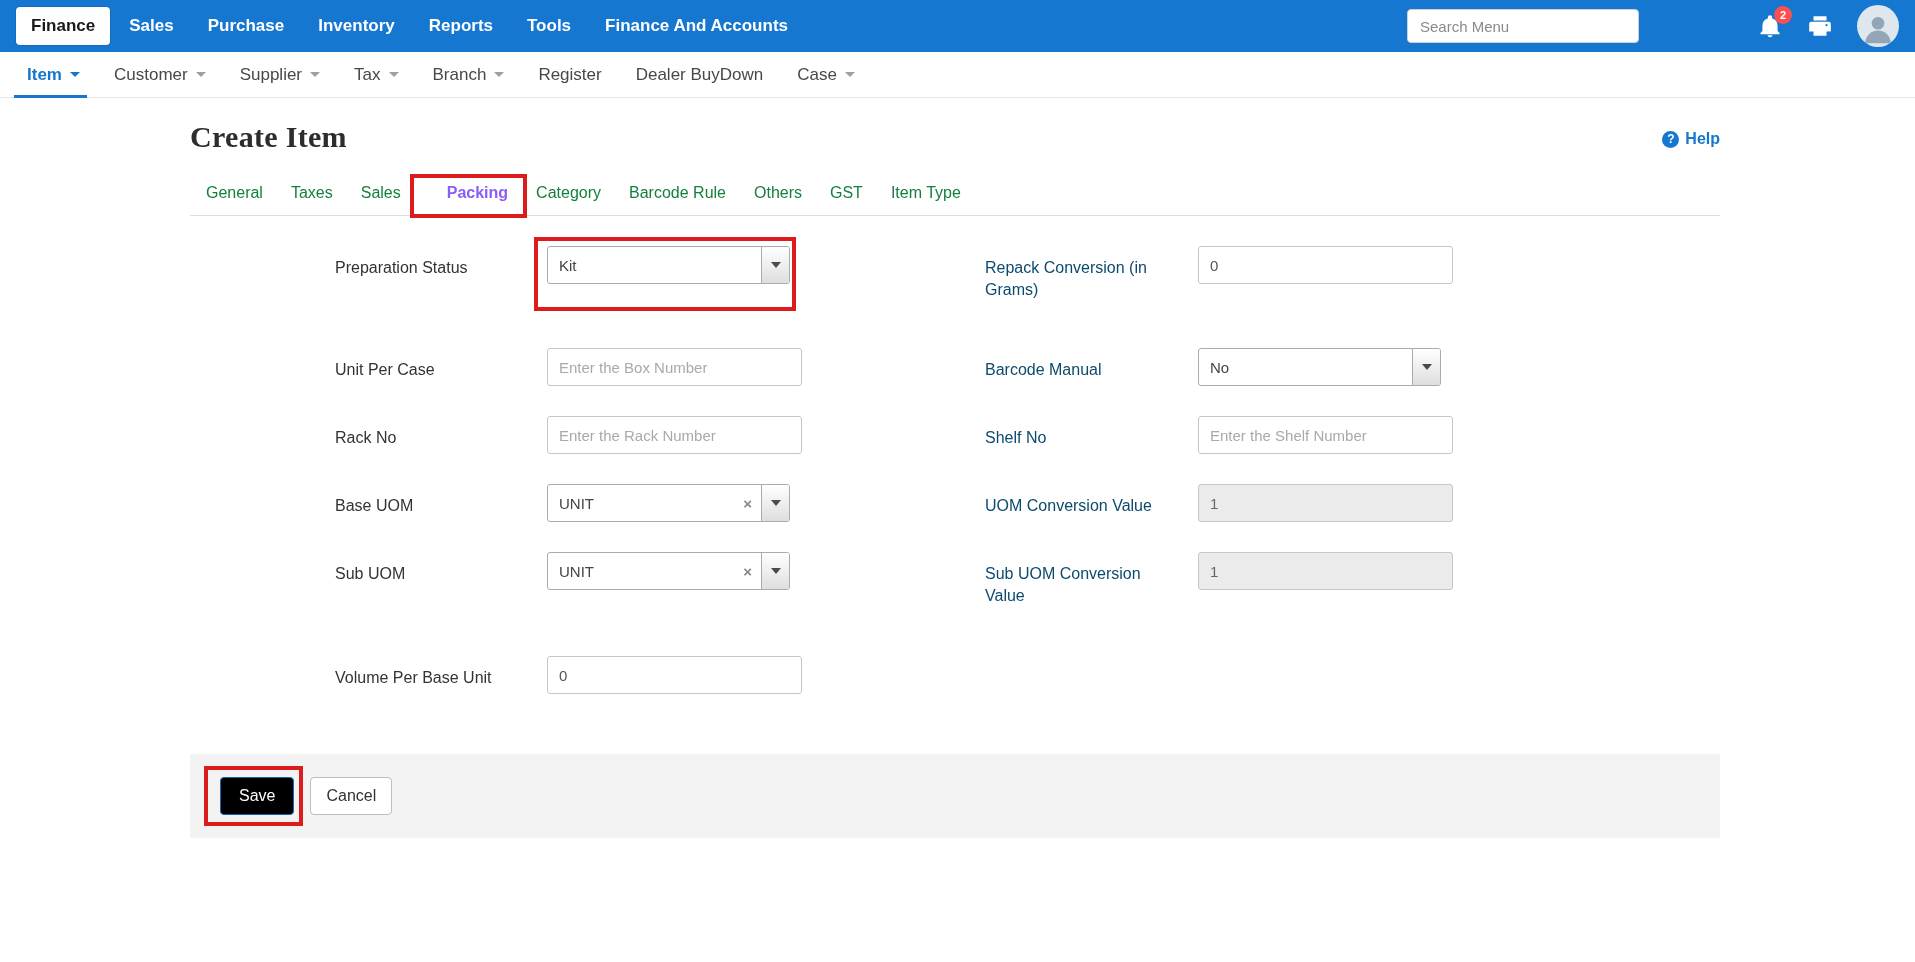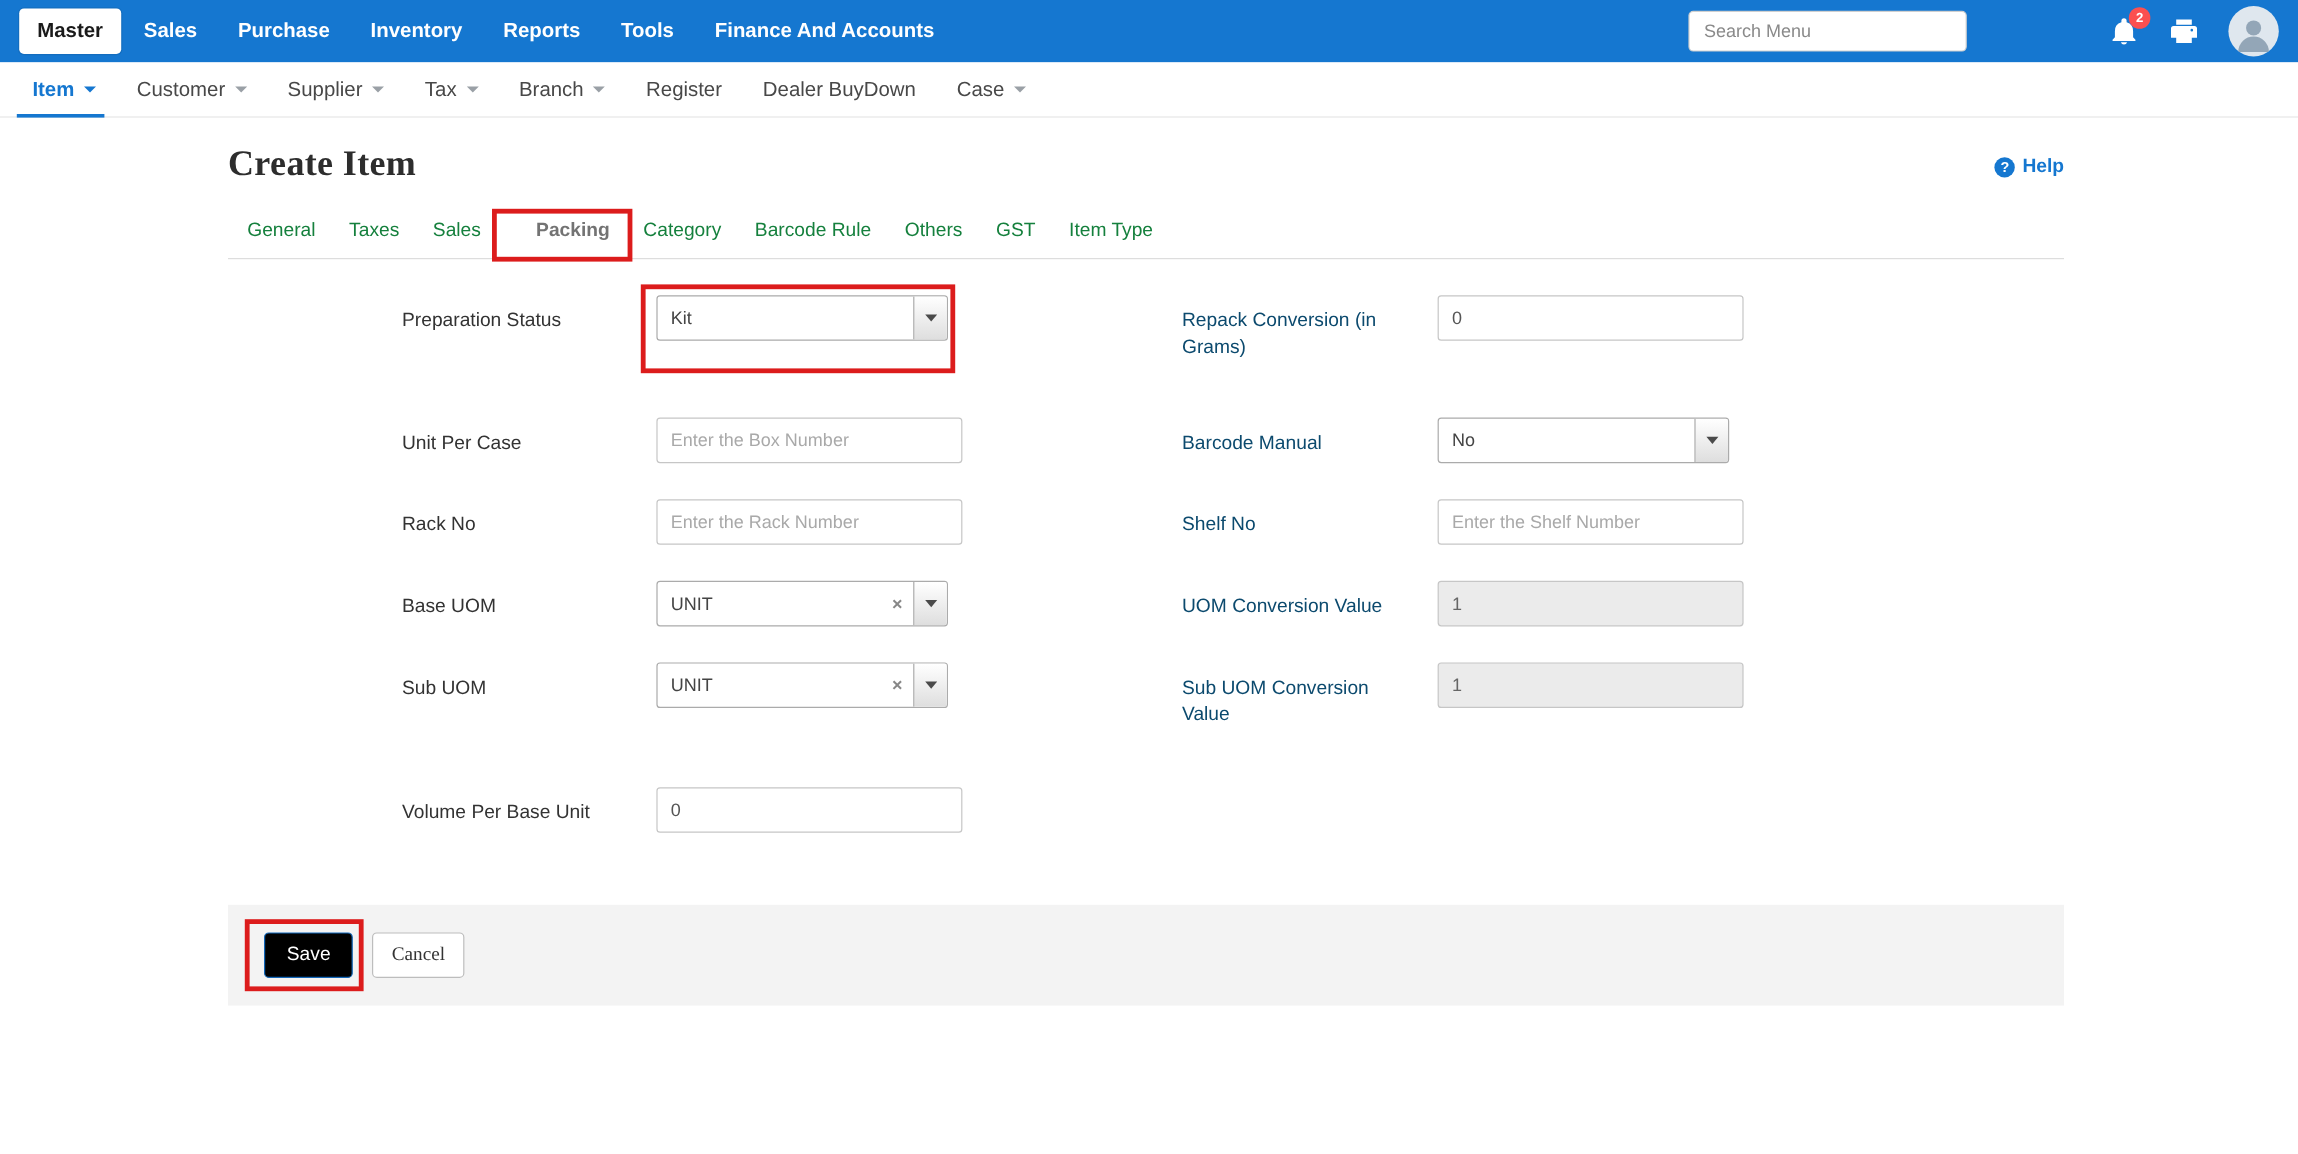--- a/index.html
+++ b/index.html
@@ -31,21 +31,21 @@
   
   .container { width: 1530px; margin-left: 190px; position: relative; }
   .page-header { display: flex; justify-content: space-between; align-items: flex-start; padding-top: 22px; }
   .page-title { font-family: "Liberation Serif", serif; font-size: 30px; font-weight: 700; color: #2d2d2d; letter-spacing: 0.3px; }
   .help-link { display: flex; align-items: center; gap: 6px; color: #1577d0; font-size: 16px; font-weight: 600; margin-top: 10px; cursor: pointer; }
   .help-icon { width: 17px; height: 17px; border-radius: 50%; background: #1577d0; color: #fff; font-size: 12px; font-weight: 700; display: flex; align-items: center; justify-content: center; }
 
   
   .tabs { display: flex; margin-top: 20px; border-bottom: 1px solid #ddd; padding-left: 2px; }
   .tab { padding: 10px 14px 13px; font-size: 16px; color: #15803d; cursor: pointer; white-space: nowrap; }
-  .tab.active { color: #737373; font-weight: 700; padding-left: 32px; }
+  .tab.active { color: #8b5cf6; font-weight: 700; padding-left: 32px; }
 
   
   .rel { position: relative; display: inline-block; }
   .red-box { position: absolute; border: 4px solid #dc1c1c; pointer-events: none; z-index: 5; }
   .red-box.packing { top: 0; bottom: -3px; left: -5px; right: -5px; }
   .red-box.kit { top: -9px; bottom: -11px; left: -13px; right: -6px; }
   .red-box.save { top: -11px; bottom: -11px; left: -16px; right: -9px; }
 
   
   .form { margin-top: 30px; padding-left: 145px; }
@@ -62,28 +62,28 @@
   .inp.ro { background: #ebebeb; color: #666; }
   .sel { display: flex; align-items: stretch; width: 243px; height: 38px; border: 1px solid #ababab; border-radius: 3px; background: #fff; cursor: pointer; overflow: hidden; }
   .sel-text { flex: 1; display: flex; align-items: center; padding: 0 11px; font-size: 15px; color: #444; }
   .sel-clear { display: flex; align-items: center; padding: 0 9px; color: #888; font-size: 15px; font-weight: 700; cursor: pointer; }
   .sel-btn { width: 28px; border-left: 1px solid #ababab; background: linear-gradient(#ffffff, #dedede); display: flex; align-items: center; justify-content: center; }
   .arrow-down { width: 0; height: 0; border-left: 5px solid transparent; border-right: 5px solid transparent; border-top: 6px solid #4a4a4a; }
 
   
   .footer-bar { margin-top: 60px; background: #f3f3f3; height: 84px; display: flex; align-items: center; padding-left: 30px; }
   .btn-save { background: #000000; color: #fff; border: 1px solid #1166b8; border-radius: 4px; font-size: 16px; font-family: inherit; padding: 9px 18px; cursor: pointer; }
-  .btn-cancel { background: #fff; color: #333; border: 1px solid #bdbdbd; border-radius: 4px; font-size: 16px; font-family: Liberation Serif, serif; padding: 9px 15px; margin-left: 16px; cursor: pointer; }
+  .btn-cancel { background: #fff; color: #333; border: 1px solid #bdbdbd; border-radius: 4px; font-size: 16px; font-family: Liberation Sans, sans-serif; padding: 9px 15px; margin-left: 16px; cursor: pointer; }
 </style>
 </head>
 <body>
 
 <header class="topnav">
   <div class="nav-left">
-    <div class="nav-item active">Master</div>
+    <div class="nav-item active">Finance</div>
     <div class="nav-item">Sales</div>
     <div class="nav-item">Purchase</div>
     <div class="nav-item">Inventory</div>
     <div class="nav-item">Reports</div>
     <div class="nav-item">Tools</div>
     <div class="nav-item">Finance And Accounts</div>
   </div>
   <div class="nav-right">
     <input class="search-box" placeholder="Search Menu" style="">
     <div class="icon-btn bell-wrap">

